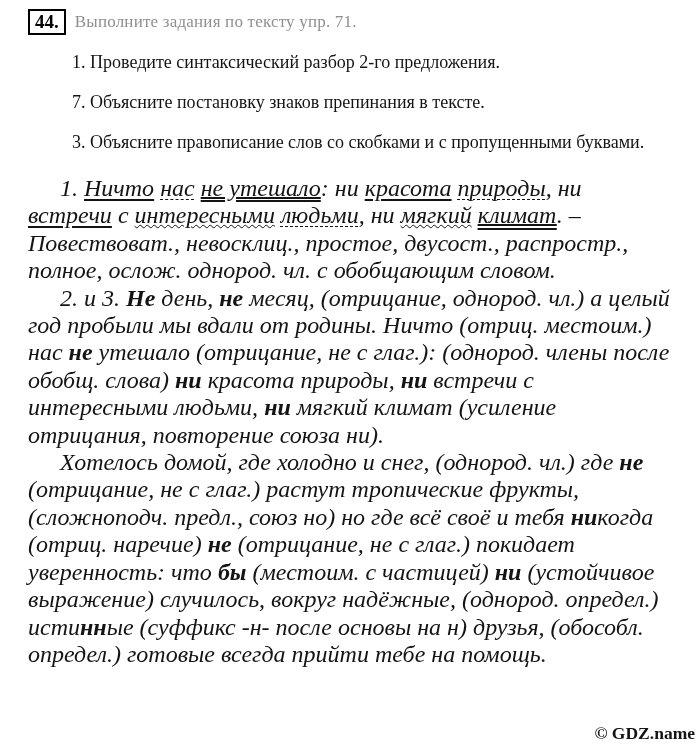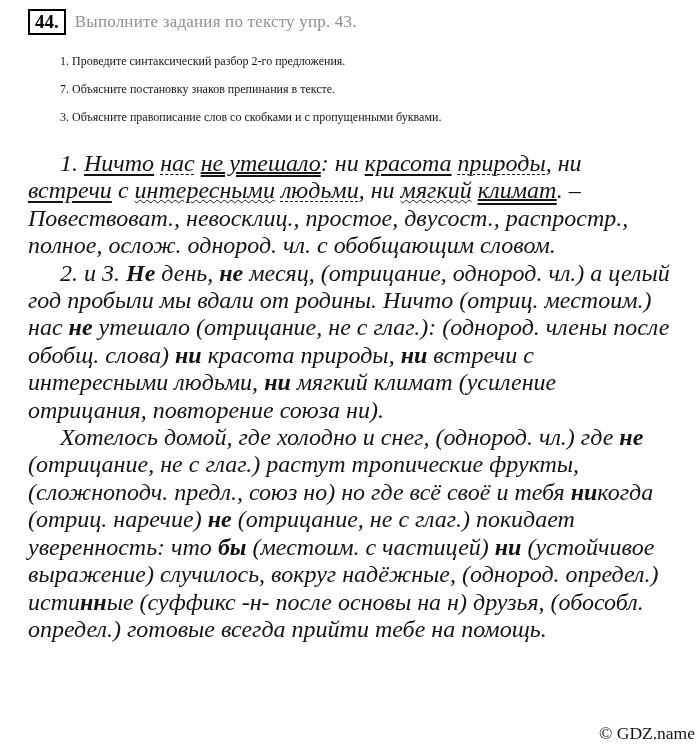--- a/index.html
+++ b/index.html
@@ -36,22 +36,22 @@
     padding: 1px 5px 2px 5px;
     color: #000000;
     background: #ffffff;
   }
   .header-title {
     color: #8f8f8f;
     font-size: 17px;
     letter-spacing: 0.2px;
   }
   .tasks p {
-    margin: 0;
-    font-size: 12px;
+    margin: 12px;
+    font-size: 18px;
     line-height: 28px;
     text-indent: 32px;
   }
   .solution {
     margin-top: 19px;
     font-style: italic;
   }
   .solution p {
     margin: 0;
     font-size: 24px;
@@ -83,30 +83,31 @@
     text-underline-offset: 1px;
   }
   .watermark {
     position: absolute;
     right: 5px;
     bottom: 2px;
     font-style: normal;
     font-size: 17.5px;
     color: #141414;
     white-space: nowrap;
+    font-weight: bold;
   }
 </style>
 </head>
 <body>
 
 <div class="page">
 
   <div class="header">
     <span class="num-box">44.</span>
-    <span class="header-title">Выполните задания по тексту упр. 43.</span>
+    <span class="header-title">Выполните задания по тексту упр. 71.</span>
   </div>
 
   <div class="tasks">
     <p>1. Проведите синтаксический разбор 2-го предложения.</p>
     <p>7. Объясните постановку знаков препинания в тексте.</p>
     <p>3. Объясните правописание слов со скобками и с пропущенными буквами.</p>
   </div>
 
   <div class="solution">
     <p><span>1. </span><span class="u-solid">Ничто</span><span> </span><span class="u-dashed">нас</span><span> </span><span class="u-double">не утешало</span><span>: ни </span><span class="u-solid">красота</span><span> </span><span class="u-dashed">природы</span><span>, ни </span><span class="u-solid">встречи</span><span> с </span><span class="u-wavy">интересными</span><span> </span><span class="u-dashed">людьми</span><span>, ни </span><span class="u-wavy">мягкий</span><span> </span><span class="u-double">климат</span><span>. – Повествоват., невосклиц., простое, двусост., распростр., полное, ослож. однород. чл. с обобщающим словом.</span></p>

